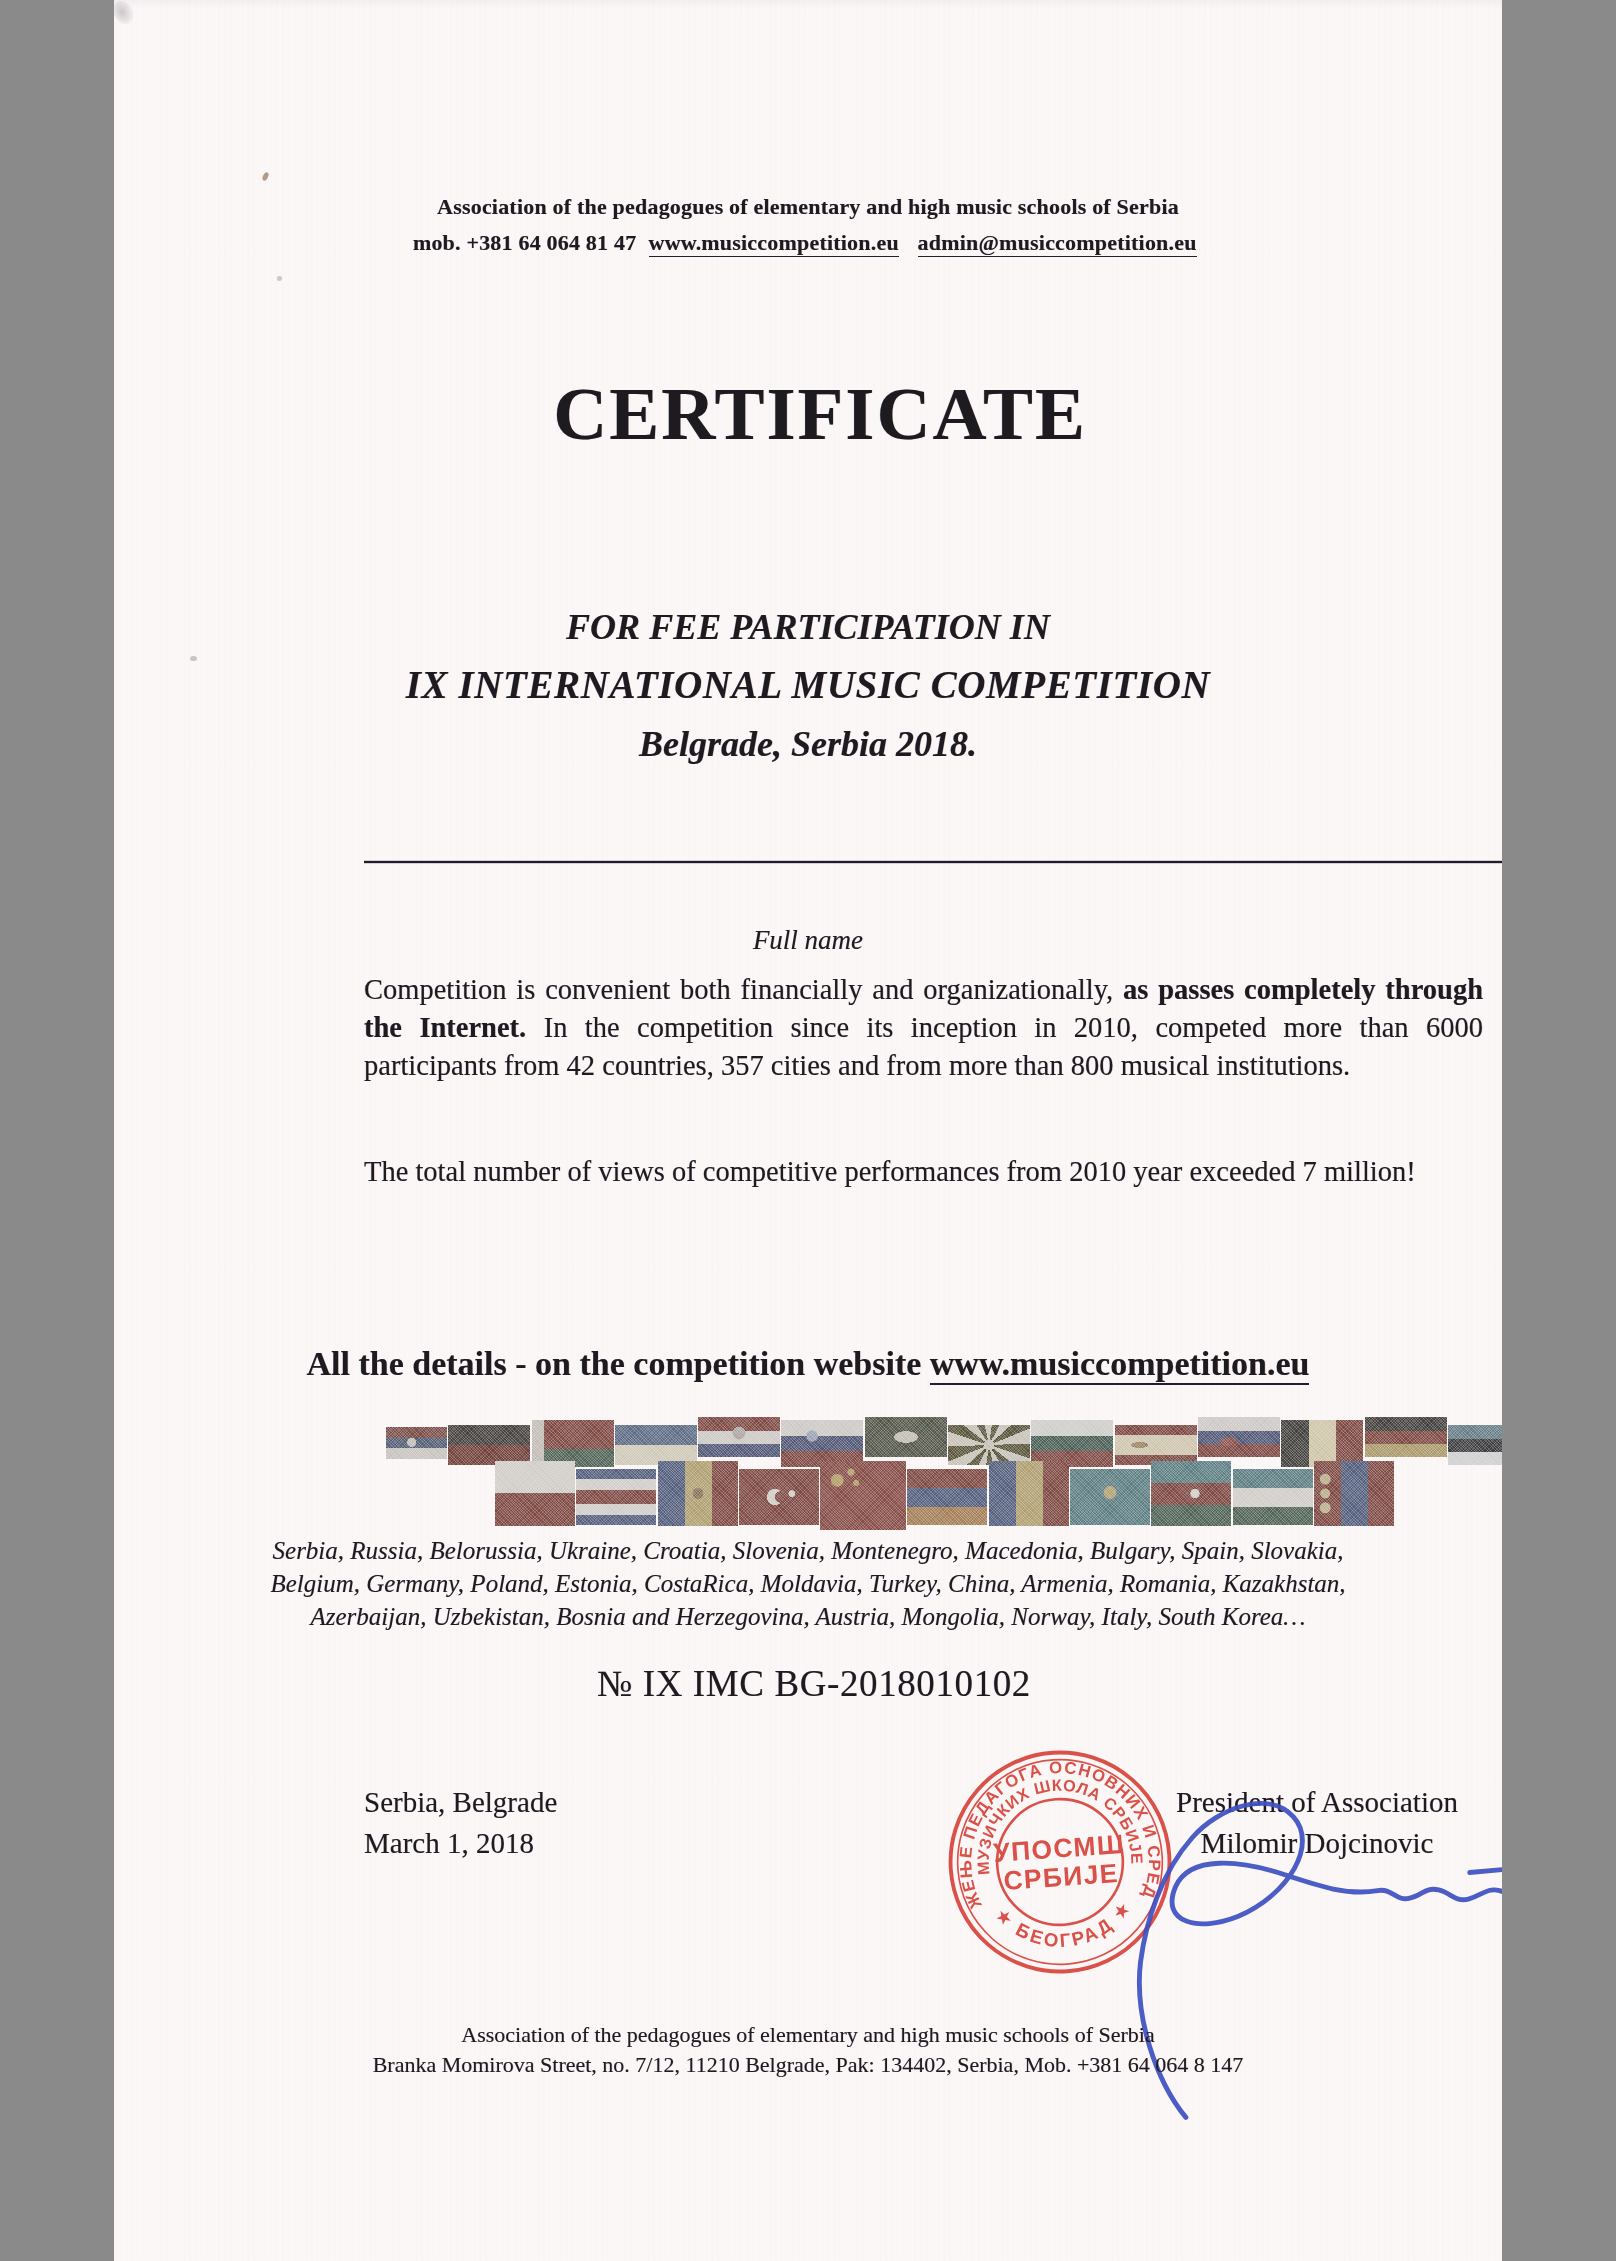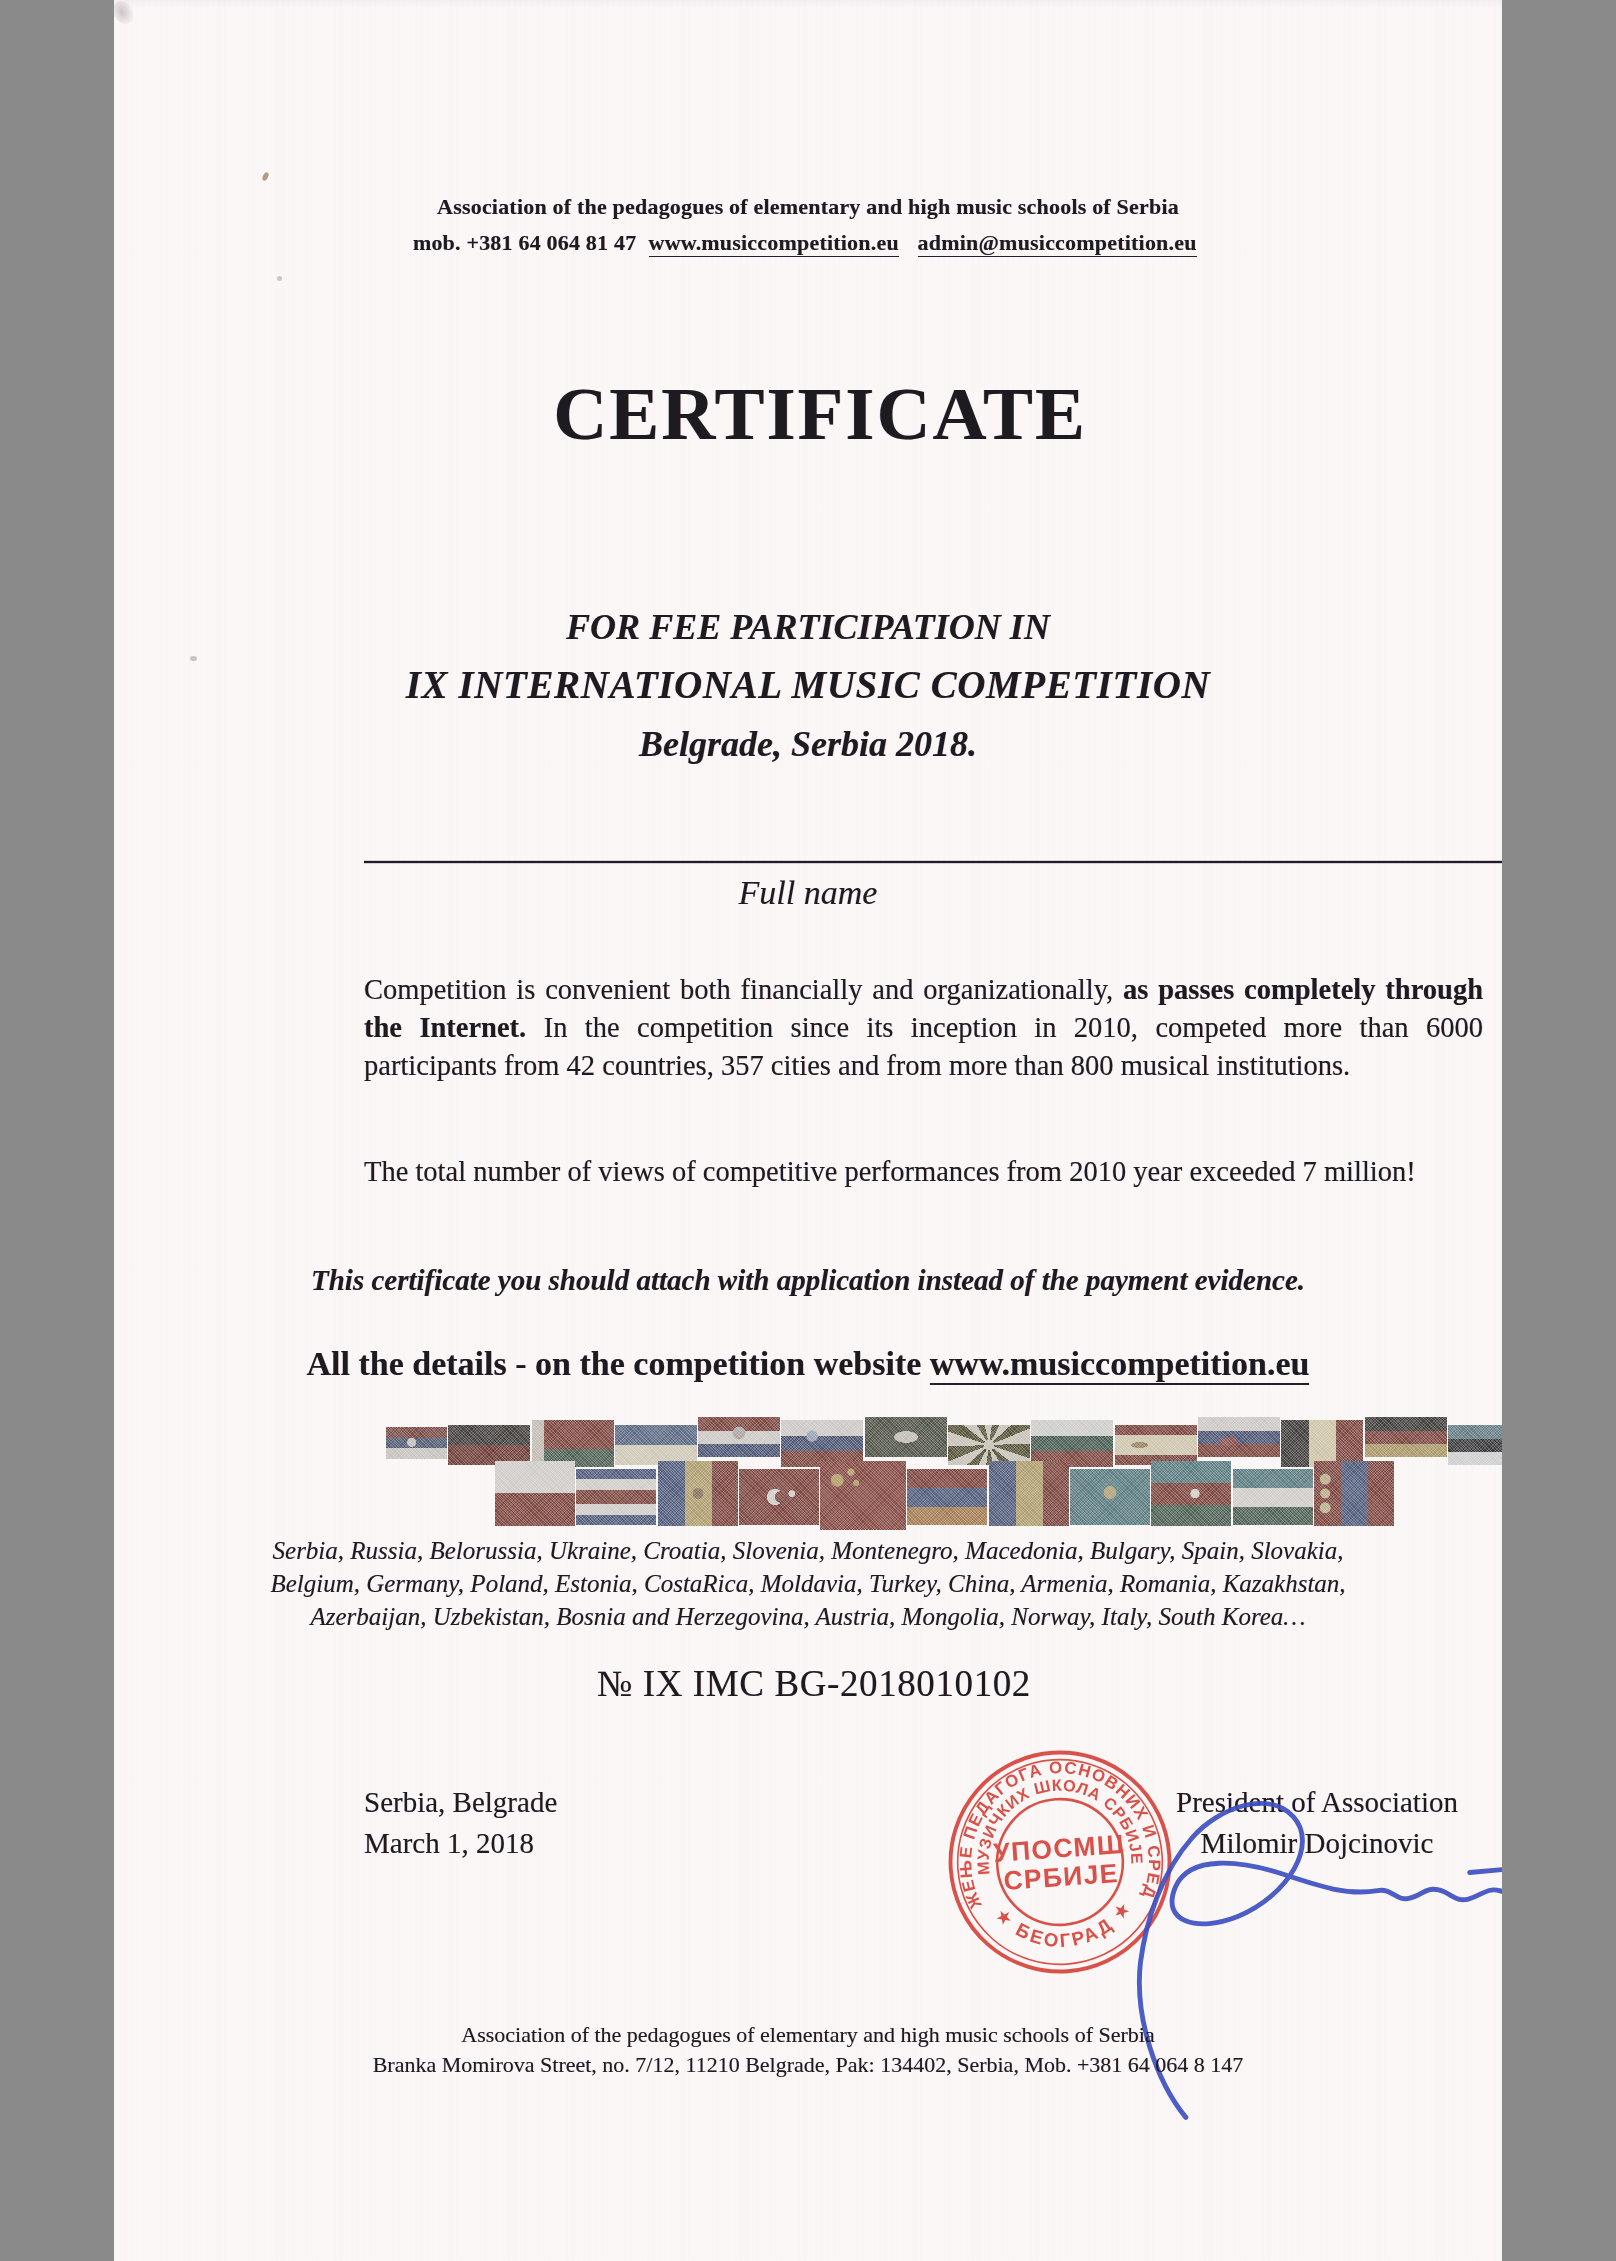--- a/index.html
+++ b/index.html
@@ -40,21 +40,21 @@
   
   .subtitle{top:598px;font-style:italic;font-weight:bold;}
   .subtitle .s1{font-size:36px;line-height:58px;}
   .subtitle .s2{font-size:39px;line-height:58px;letter-spacing:0.6px;}
   .subtitle .s3{font-size:36px;line-height:60px;}
 
   
   .name-rule{top:861px;left:250px;width:1147px;height:0;
     border-top:2.6px solid #201d28;
     box-shadow:0 0.6px 0 rgba(60,110,170,.45), 0 -0.6px 0 rgba(160,50,40,.4);}
-  .name-label{top:874px;font-style:italic;font-size:34px;text-align:center;}
+  .name-label{top:925px;font-style:italic;font-size:27px;text-align:center;}
 
   
   .body{left:250px;width:1119px;font-size:28.5px;line-height:38px;text-align:justify;}
   .p1{top:971px;}
   .p2{top:1153px;}
   .note{top:1264px;font-style:italic;font-weight:bold;font-size:29px;}
   .details{top:1345px;font-weight:bold;font-size:34px;}
   .details .u{border-bottom-width:2.6px;}
 
   
@@ -121,21 +121,20 @@
     <div class="s3">Belgrade, Serbia 2018.</div>
   </div>
 
   <div class="abs name-rule"></div>
   <div class="abs center name-label txt">Full name</div>
 
   <p class="abs body p1 txt"><span>Competition is convenient both financially and organizationally, </span><strong>as passes completely through the Internet.</strong><span> In the competition since its inception in 2010,  competed more than 6000 participants from 42 countries, 357 cities and from more than 800 musical institutions.</span></p>
 
   <p class="abs body p2 txt">The total number of views of competitive performances from 2010 year exceeded 7 million!</p>
 
-  <p class="abs center note txt">This certificate you should attach with application instead of the payment evidence.</p>
 
   <p class="abs center details txt"><span>All the details - on the competition website </span><span class="u">www.musiccompetition.eu</span></p>
 
   <div class="flags flags-row1" id="flags-row1">
       <div class="flag" style="background: radial-gradient(circle at 42% 48%, rgb(201, 194, 186) 0px, rgb(201, 194, 186) 11%, rgba(0, 0, 0, 0) 12%), linear-gradient(rgb(128, 68, 60) 0px, rgb(128, 68, 60) 34%, rgb(74, 88, 120) 34%, rgb(74, 88, 120) 67%, rgb(205, 199, 194) 67%, rgb(205, 199, 194) 100%);"></div>
       <div class="flag" style="background: linear-gradient(rgb(63, 59, 56) 0px, rgb(63, 59, 56) 50%, rgb(122, 53, 47) 50%, rgb(122, 53, 47) 100%);"></div>
       <div class="flag" style="background: linear-gradient(90deg, rgb(200, 191, 182) 0px, rgb(200, 191, 182) 15%, rgba(0, 0, 0, 0) 15%), linear-gradient(rgb(138, 63, 55) 0px, rgb(138, 63, 55) 62%, rgb(70, 96, 78) 62%, rgb(70, 96, 78) 100%);"></div>
       <div class="flag" style="background: linear-gradient(rgb(86, 104, 140) 0px, rgb(86, 104, 140) 50%, rgb(214, 205, 180) 50%, rgb(214, 205, 180) 100%);"></div>
       <div class="flag" style="background: radial-gradient(circle at 50% 40%, rgb(176, 168, 162) 0px, rgb(176, 168, 162) 13%, rgba(0, 0, 0, 0) 14%), linear-gradient(rgb(138, 63, 55) 0px, rgb(138, 63, 55) 34%, rgb(210, 205, 200) 34%, rgb(210, 205, 200) 67%, rgb(71, 83, 124) 67%, rgb(71, 83, 124) 100%);"></div>
       <div class="flag" style="background: radial-gradient(circle at 38% 34%, rgb(154, 164, 184) 0px, rgb(154, 164, 184) 9%, rgba(0, 0, 0, 0) 10%), linear-gradient(rgb(210, 205, 200) 0px, rgb(210, 205, 200) 34%, rgb(71, 83, 124) 34%, rgb(71, 83, 124) 67%, rgb(138, 63, 55) 67%, rgb(138, 63, 55) 100%);"></div>

